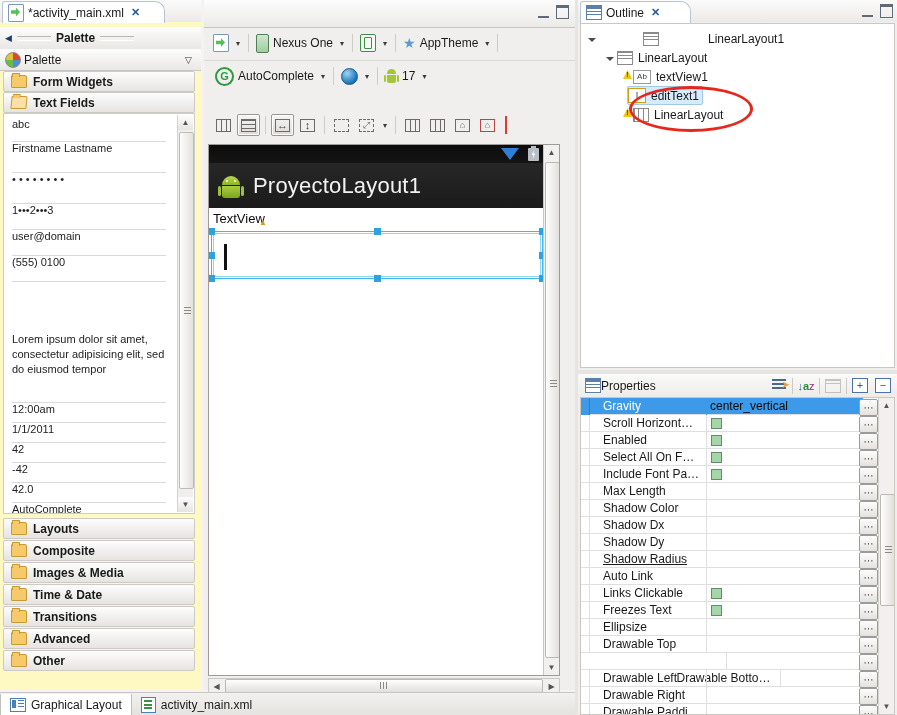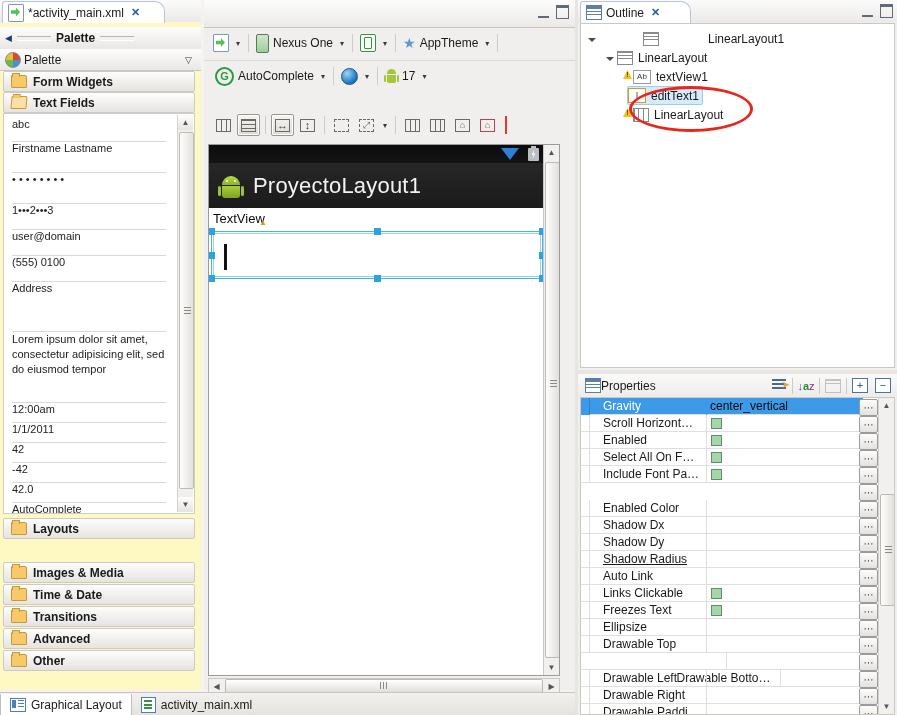--- a/index.html
+++ b/index.html
@@ -270,41 +270,44 @@
       <span>Form Widgets</span>
     </div>
 
     <div class="items">
       <div class="item" style="top:4px;height:24px;">abc</div>
       <div class="item" style="top:28px;height:31px;">Firstname Lastname</div>
       <div class="item" style="top:59px;height:31px;">• • • • • • • •</div>
       <div class="item" style="top:90px;height:26px;">1•••2•••3</div>
       <div class="item" style="top:116px;height:26px;">user@domain</div>
       <div class="item" style="top:142px;height:26px;">(555) 0100</div>
-      <div class="item" style="top:168px;height:50px;">Address</div>
       <div class="item multi" style="top:218px;height:71px;white-space:normal;">Lorem ipsum dolor sit amet, consectetur adipisicing elit, sed do eiusmod tempor</div>
       <div class="item" style="top:289px;height:20px;">12:00am</div>
       <div class="item" style="top:309px;height:20px;">1/1/2011</div>
       <div class="item" style="top:329px;height:20px;">42</div>
       <div class="item" style="top:349px;height:20px;">-42</div>
       <div class="item" style="top:369px;height:20px;">42.0</div>
       <div class="item" style="top:389px;height:20px;">AutoComplete</div>
 
       <div class="pscroll">
         <div class="up">▲</div>
         <div class="thumb">
             <span class="grip"></span>
           </div>
         <div class="dn">▼</div>
       </div>
     </div>
 
     <div class="cat" style="top:518px;">
       <span class="fold"></span>
       <span>Layouts</span>
+      </div>
+    <div class="cat" style="top:540px;">
+      <span class="fold"></span>
+      <span>Composite</span>
       </div>
     <div class="cat" style="top:562px;">
       <span class="fold"></span>
       <span>Images &amp; Media</span>
       </div>
     <div class="cat" style="top:584px;">
       <span class="fold"></span>
       <span>Time &amp; Date</span>
       </div>
     <div class="cat" style="top:606px;">
@@ -593,25 +596,30 @@
 
       <div class="prow" style="top:68px;">
         <span class="gut"></span>
         <span class="nm">Include Font Pa…</span>
         <span class="vl">
             <span class="chk"></span>
           </span>
       </div>
       <div class="dots" style="top:69px;">⋯</div>
 
+      <div class="prow" style="top:85px;">
+        <span class="gut"></span>
+        <span class="nm">Max Length</span>
+        <span class="vl"></span>
+      </div>
       <div class="dots" style="top:86px;">⋯</div>
 
       <div class="prow" style="top:102px;">
         <span class="gut"></span>
-        <span class="nm">Enabled Color</span>
+        <span class="nm">Shadow Color</span>
         <span class="vl"></span>
       </div>
       <div class="dots" style="top:103px;">⋯</div>
 
       <div class="prow" style="top:119px;">
         <span class="gut"></span>
         <span class="nm">Shadow Dx</span>
         <span class="vl"></span>
       </div>
       <div class="dots" style="top:120px;">⋯</div>

